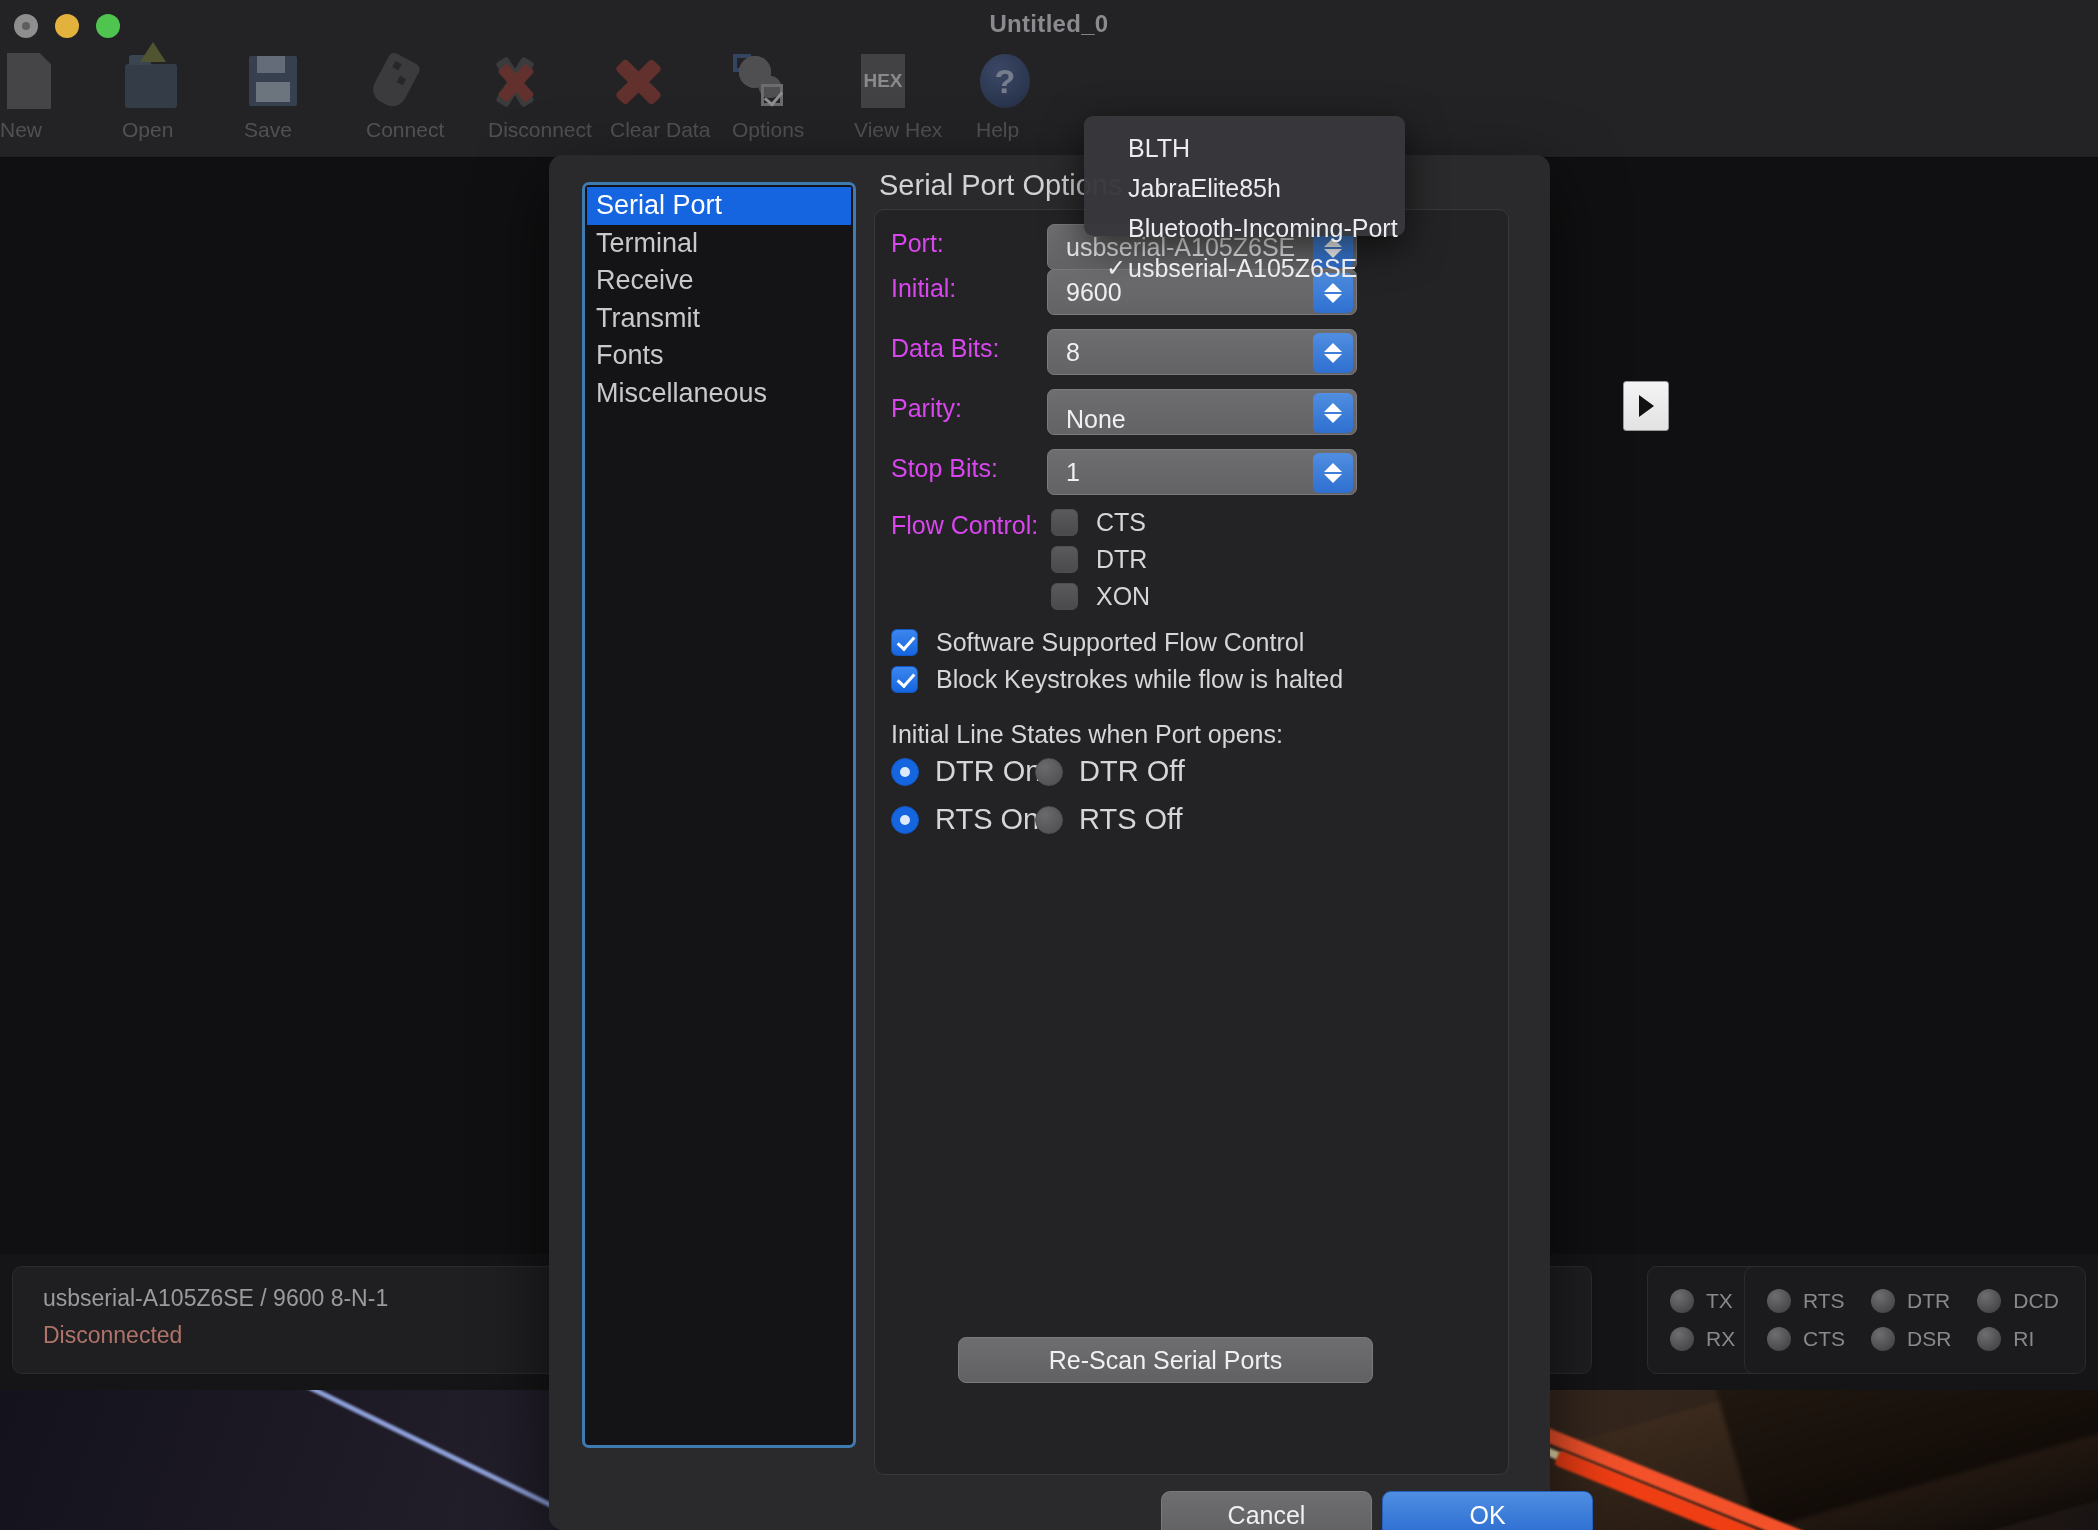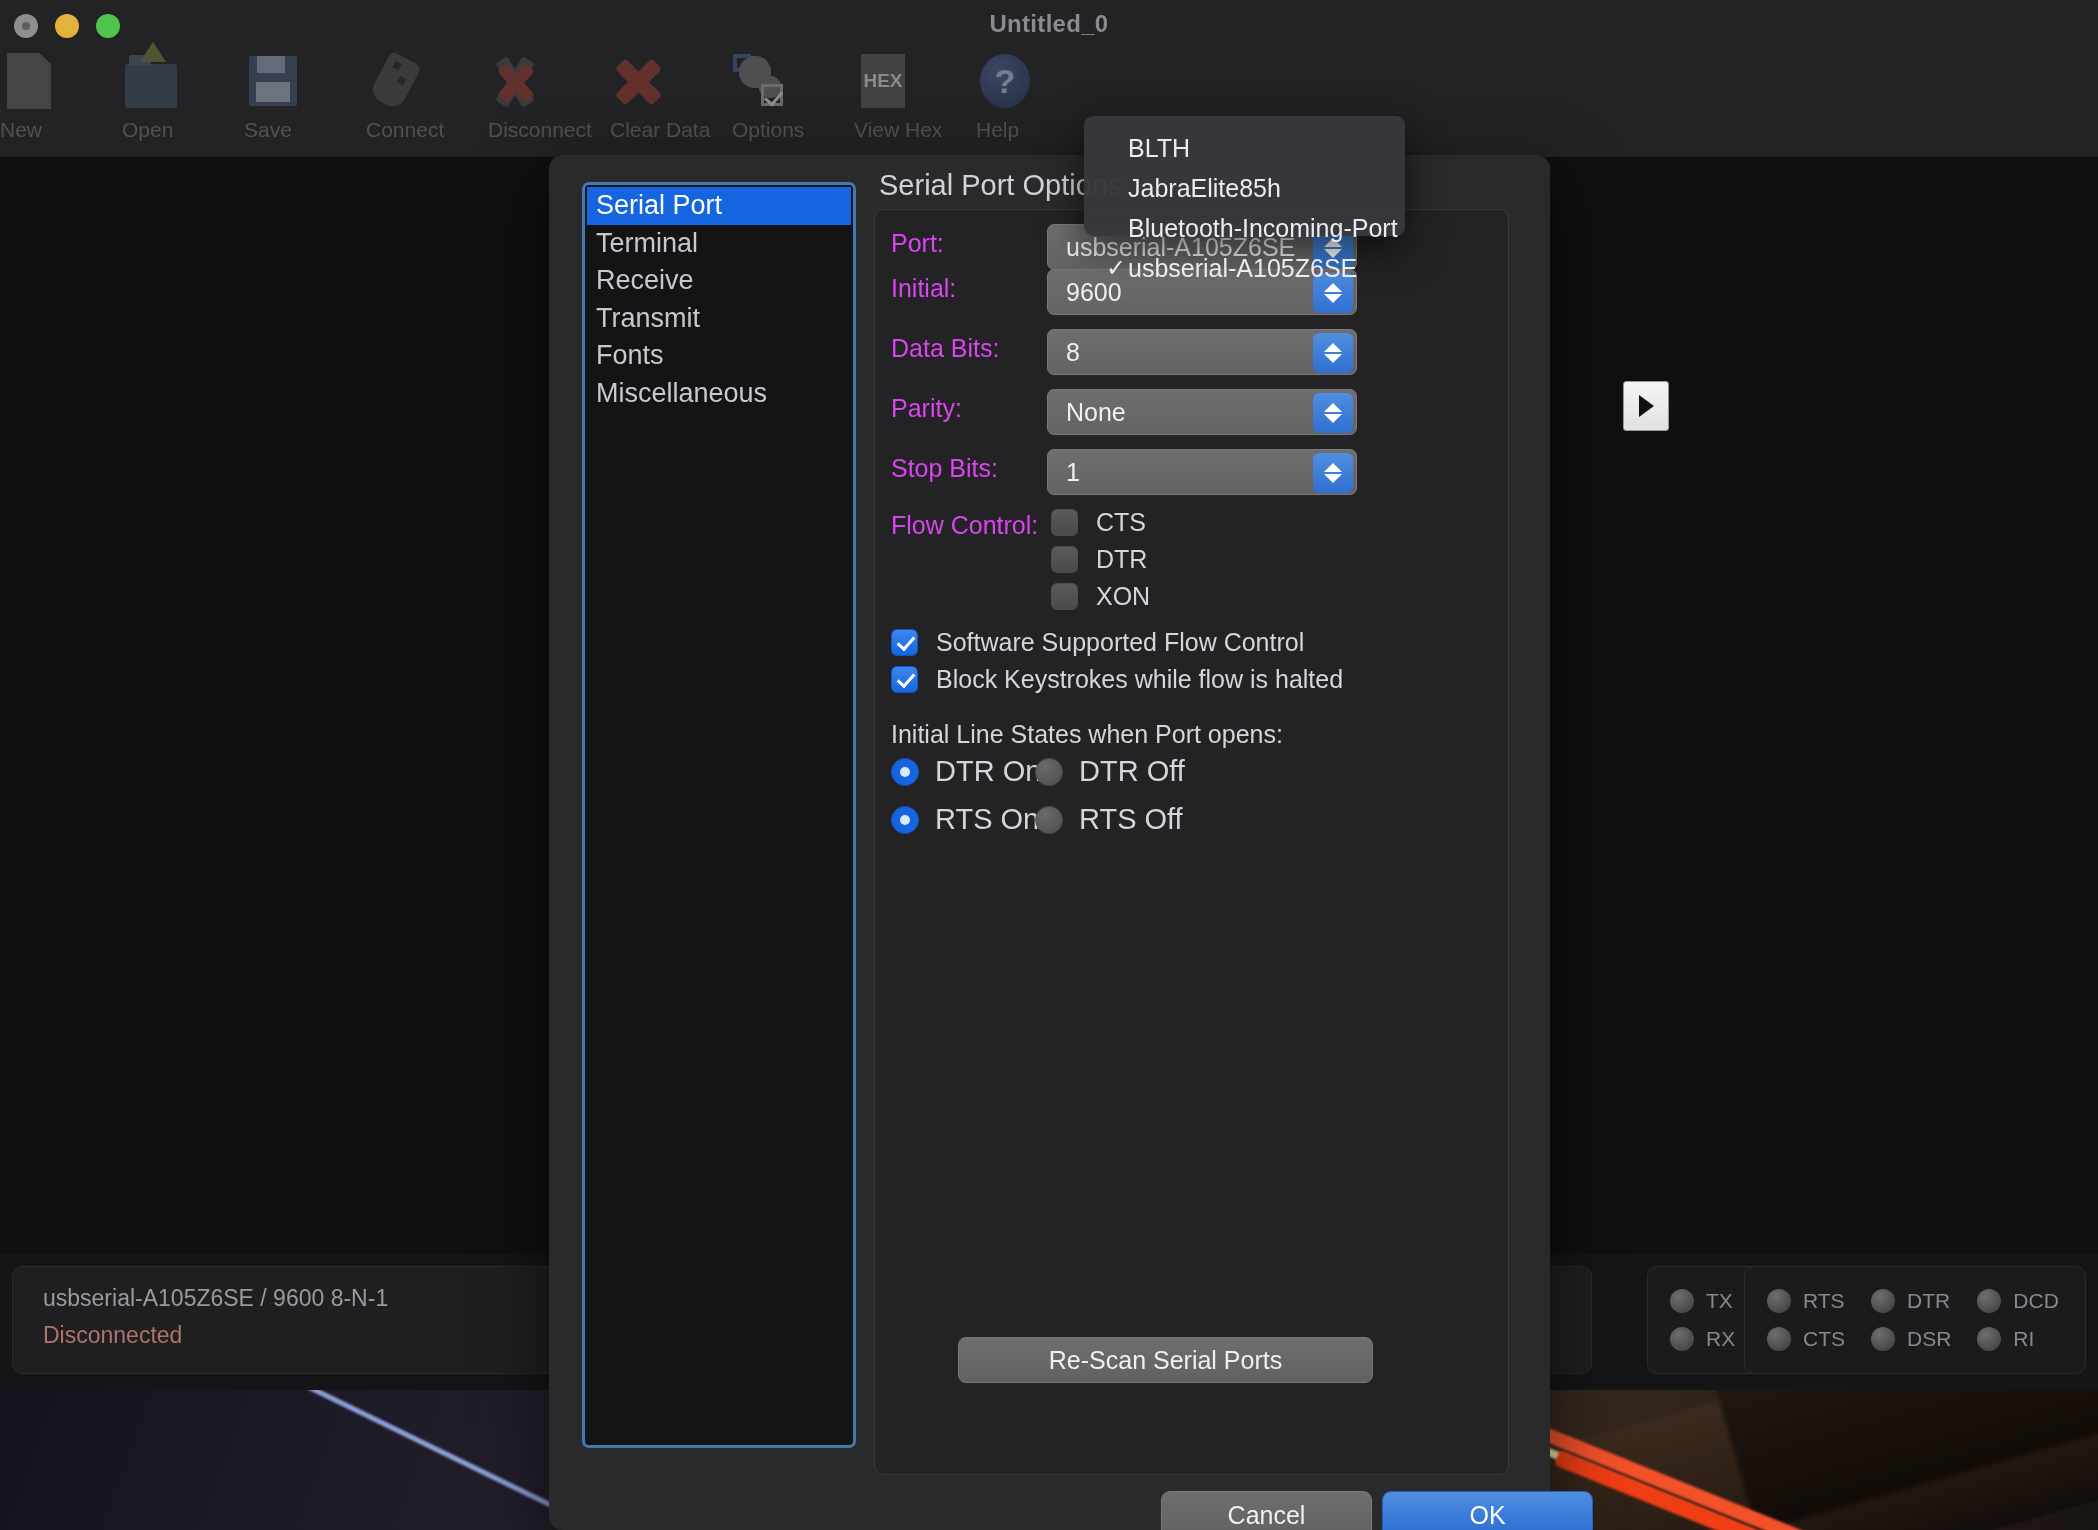--- a/index.html
+++ b/index.html
@@ -415,21 +415,21 @@
         <div class="val">8</div>
         <div class="stepper">
           <div class="chev up"></div>
           <div class="chev dn"></div>
         </div>
       </div>
 
       <div class="frow" style="left:16px; top:184px;">
         <div class="flabel" style="width:155px;">Parity:</div>
       </div>
-      <div class="combo" style="position:absolute;left:172px;top:179px;">
+      <div class="combo" style="position:absolute;left:172px;top:179px;align-items:flex-end;">
         <div class="val">None</div>
         <div class="stepper">
           <div class="chev up"></div>
           <div class="chev dn"></div>
         </div>
       </div>
 
       <div class="frow" style="left:16px; top:244px;">
         <div class="flabel" style="width:155px;">Stop Bits:</div>
       </div>

